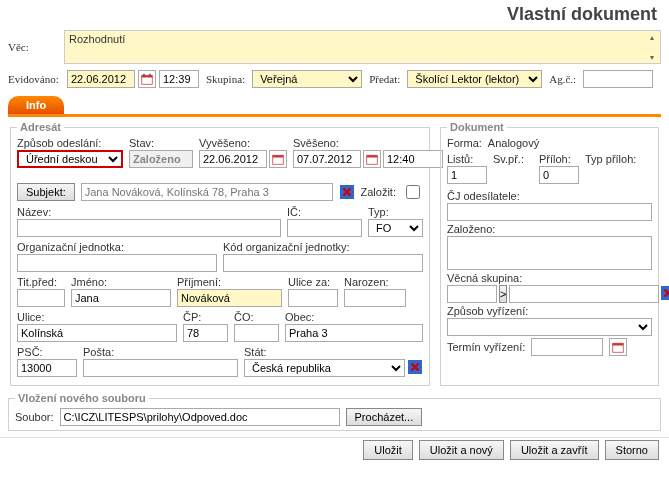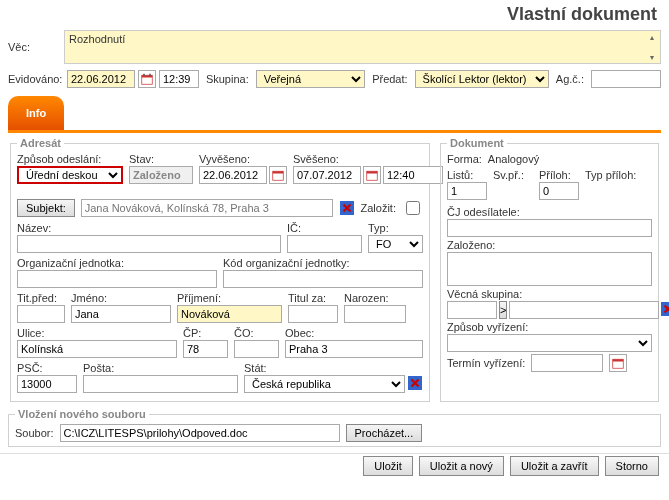--- a/index.html
+++ b/index.html
@@ -12,21 +12,21 @@
     width: 669px;
   }
   .page-title {
     text-align: right;
     font-size: 18px;
     font-weight: bold;
     padding: 4px 12px 2px;
     color: #444;
   }
   .row { display: flex; align-items: center; padding: 3px 8px; flex-wrap: nowrap; }
-  .lbl { display: inline-block; margin-right: 4px; }
+  .lbl { display: inline-block; margin-right: 4px; font-family: Liberation Serif, serif; }
   .inp {
     border: 1px solid #aaa;
     height: 18px;
     padding: 8px 3px;
     font: inherit;
     box-sizing: border-box;
     background: #fff;
   }
   .inp-yellow { background: #FFF8C6; }
   .cal-btn {
@@ -50,21 +50,21 @@
   }
   .sel-yellow { background: #FFF8C6; }
   .tab-row {
     padding: 5px 8px 0;
   }
   .tab {
     display: inline-block;
     background: linear-gradient(#f80, #e55000);
     color: #fff;
     font-weight: bold;
-    padding: 11px 18px;
+    padding: 3px 18px;
     border-radius: 10px 10px 0 0;
     font-size: 11px;
   }
   .tab-sep {
     height: 3px;
     background: #f80;
     margin: 0 8px 4px;
   }
   .main-area {
     display: flex;
@@ -293,21 +293,21 @@
         </div>
         <div class="pair" style="flex:0 0 100px">
           <label>Jméno:</label>
           <input class="inp" style="width: 100%;" value="Jana">
         </div>
         <div class="pair" style="flex:0 0 105px">
           <label>Příjmení:</label>
           <input class="inp inp-yellow" style="width: 100%;" value="Nováková">
         </div>
         <div class="pair" style="flex:0 0 50px">
-          <label>Titul za:</label>
+          <label>Ulice za:</label>
           <input class="inp" style="width: 100%;">
         </div>
         <div class="pair" style="flex:0 0 62px">
           <label>Narozen:</label>
           <input class="inp" style="width: 100%;">
         </div>
       </div>
 
       <div class="fr">
         <div class="pair" style="flex:0 0 160px">

